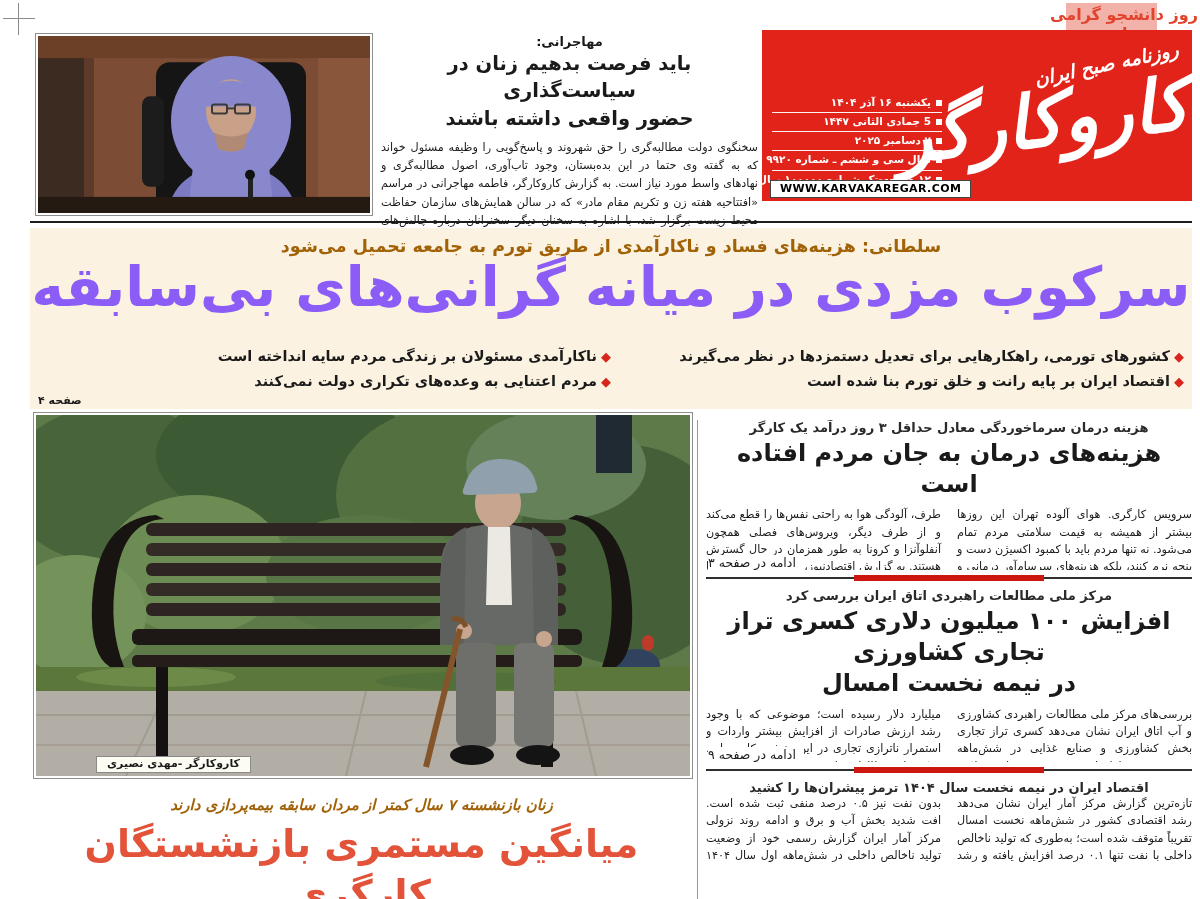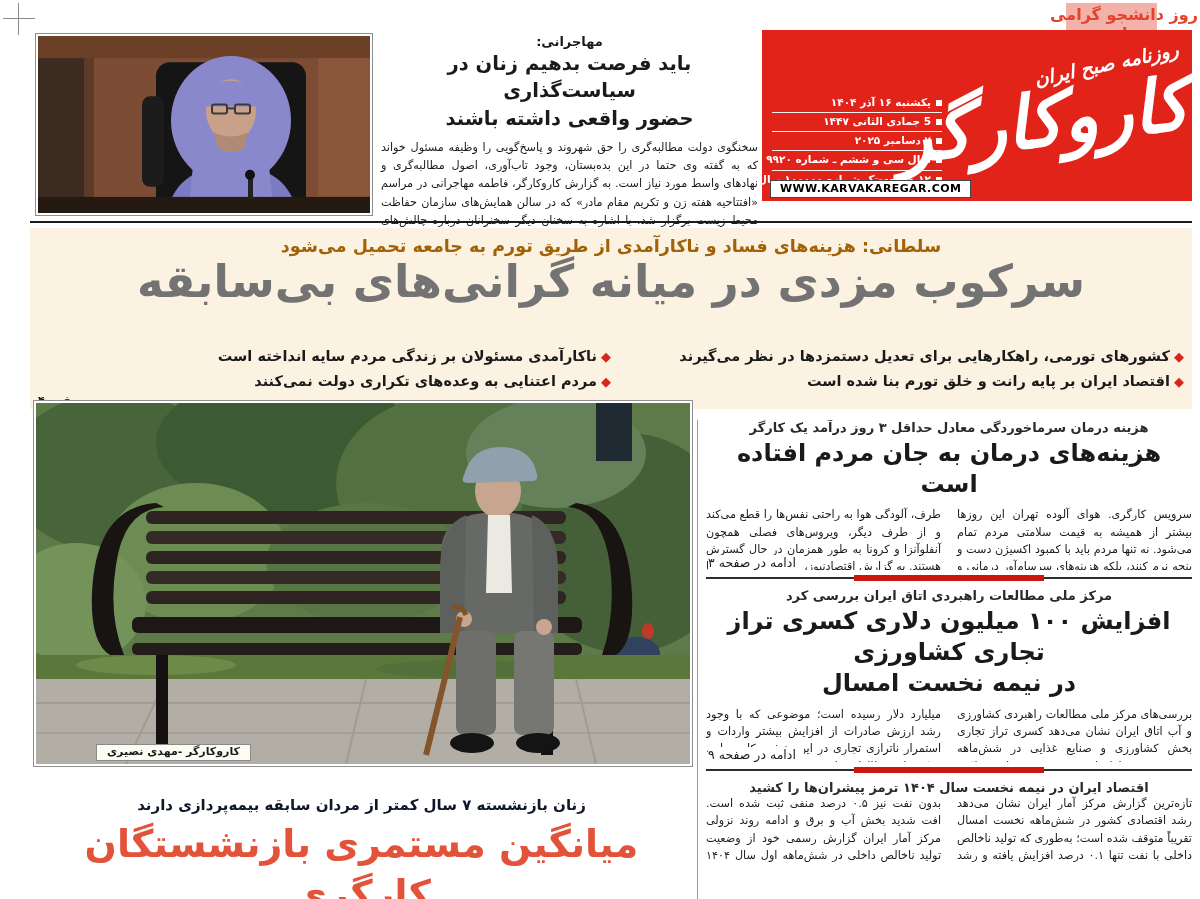--- a/index.html
+++ b/index.html
@@ -36,36 +36,36 @@
   .tl-photo{left:35px;top:33px;width:338px;height:183px;}
   .tl-text{position:absolute;left:381px;top:34px;width:377px;height:186px;}
   .tl-kicker{text-align:center;font-size:13px;font-weight:bold;}
   .tl-headline{text-align:center;font-size:19.5px;font-weight:bold;line-height:1.4;margin:1px 0 7px;}
   .tl-body{font-size:11.2px;line-height:1.63;text-align:justify;}
   .tl-cont{font-size:12.5px;font-weight:bold;text-align:left;margin-top:1px;}
 
   
   .lead{position:absolute;left:30px;top:228px;width:1162px;height:181px;background:#fbf2e1;}
   .lead-kicker{text-align:center;color:#a16207;font-weight:bold;font-size:17.5px;padding-top:8px;}
-  .lead-headline{text-align:center;color:#737373;font-weight:bold;font-size:45px;letter-spacing:-1px;
+  .lead-headline{text-align:center;color:#8b5cf6;font-weight:bold;font-size:55px;letter-spacing:-1px;
       margin-top:0;line-height:1.15;}
   .lead-bullets{position:absolute;left:8px;right:8px;bottom:20px;display:grid;
       grid-template-columns:1fr 1fr;row-gap:9px;direction:rtl;}
   .lead-bullet{font-size:14.5px;font-weight:bold;white-space:nowrap;}
   .diamond{color:#d8261c;margin-left:4px;font-size:13px;}
   .lead-pageref{position:absolute;left:8px;bottom:2px;font-size:11px;font-weight:bold;}
 
   
-  .big-photo{left:33px;top:400px;width:660px;height:367px;}
+  .big-photo{left:33px;top:412px;width:660px;height:367px;}
   .photo-caption{position:absolute;left:62px;bottom:5px;background:#fcfcf3;border:1px solid #8a8a8a;
       font-size:11px;font-weight:bold;padding:0 10px 2px;white-space:nowrap;}
   .v-divider{position:absolute;left:697px;top:420px;height:479px;width:1px;background:#9a9a9a;}
 
   .bl-article{position:absolute;left:30px;top:796px;width:663px;text-align:center;}
-  .bl-kicker{font-size:15px;font-weight:bold;color:#0f172a;}
+  .bl-kicker{font-size:15px;font-weight:bold;color:#a16207;font-style:italic;}
   .bl-headline{font-size:38px;font-weight:bold;color:#e2533a;line-height:1.32;margin-top:5px;}
 
   .right-col{position:absolute;left:706px;top:420px;width:486px;}
   .art{position:relative;overflow:hidden;}
   .art-kicker{text-align:center;font-size:13px;font-weight:bold;color:#2a2a2a;}
   .art-headline{text-align:center;font-size:24px;font-weight:bold;margin:3px 0 6px;line-height:1.3;}
   .art-body{column-count:2;column-gap:16px;font-size:11.2px;line-height:1.55;text-align:justify;}
   .art-cont{position:absolute;left:2px;bottom:0;font-size:12.5px;font-weight:normal;background:#fff;padding-right:8px;}
   .art-sep{position:relative;height:2px;background:#2e2e2e;margin:7px 0 9px;}
   .art-sep:after{content:"";position:absolute;left:50%;top:-2px;width:190px;height:6px;margin-left:-95px;background:#cb1710;}

